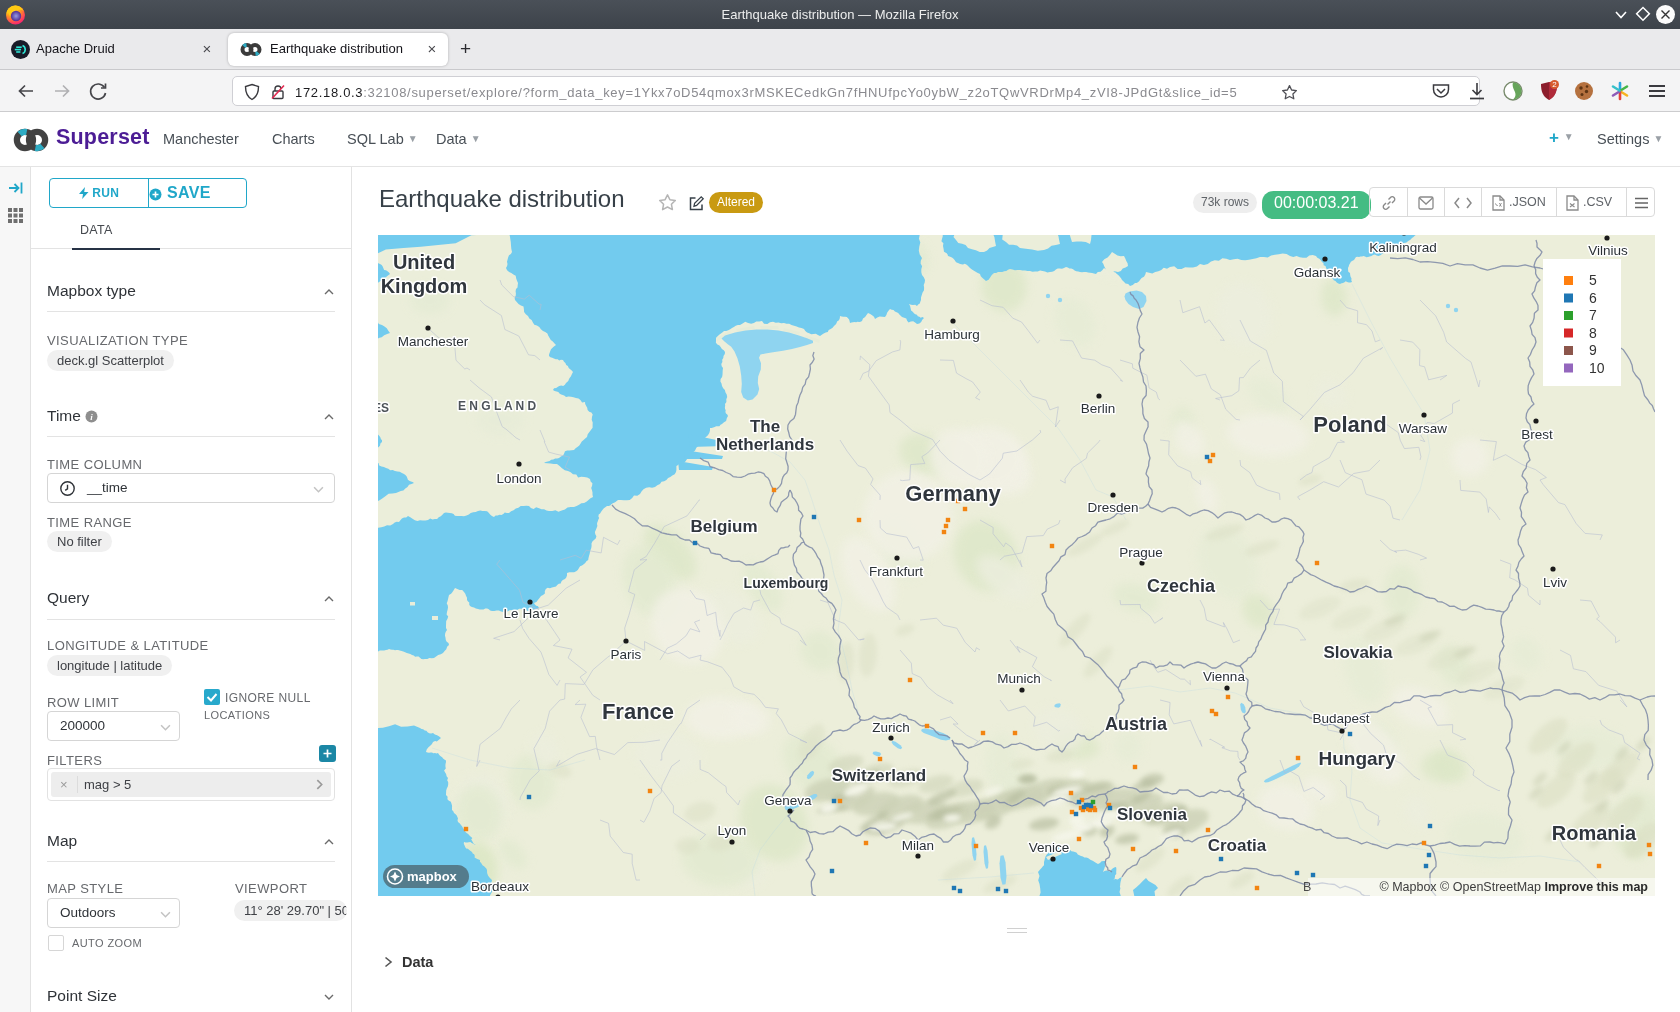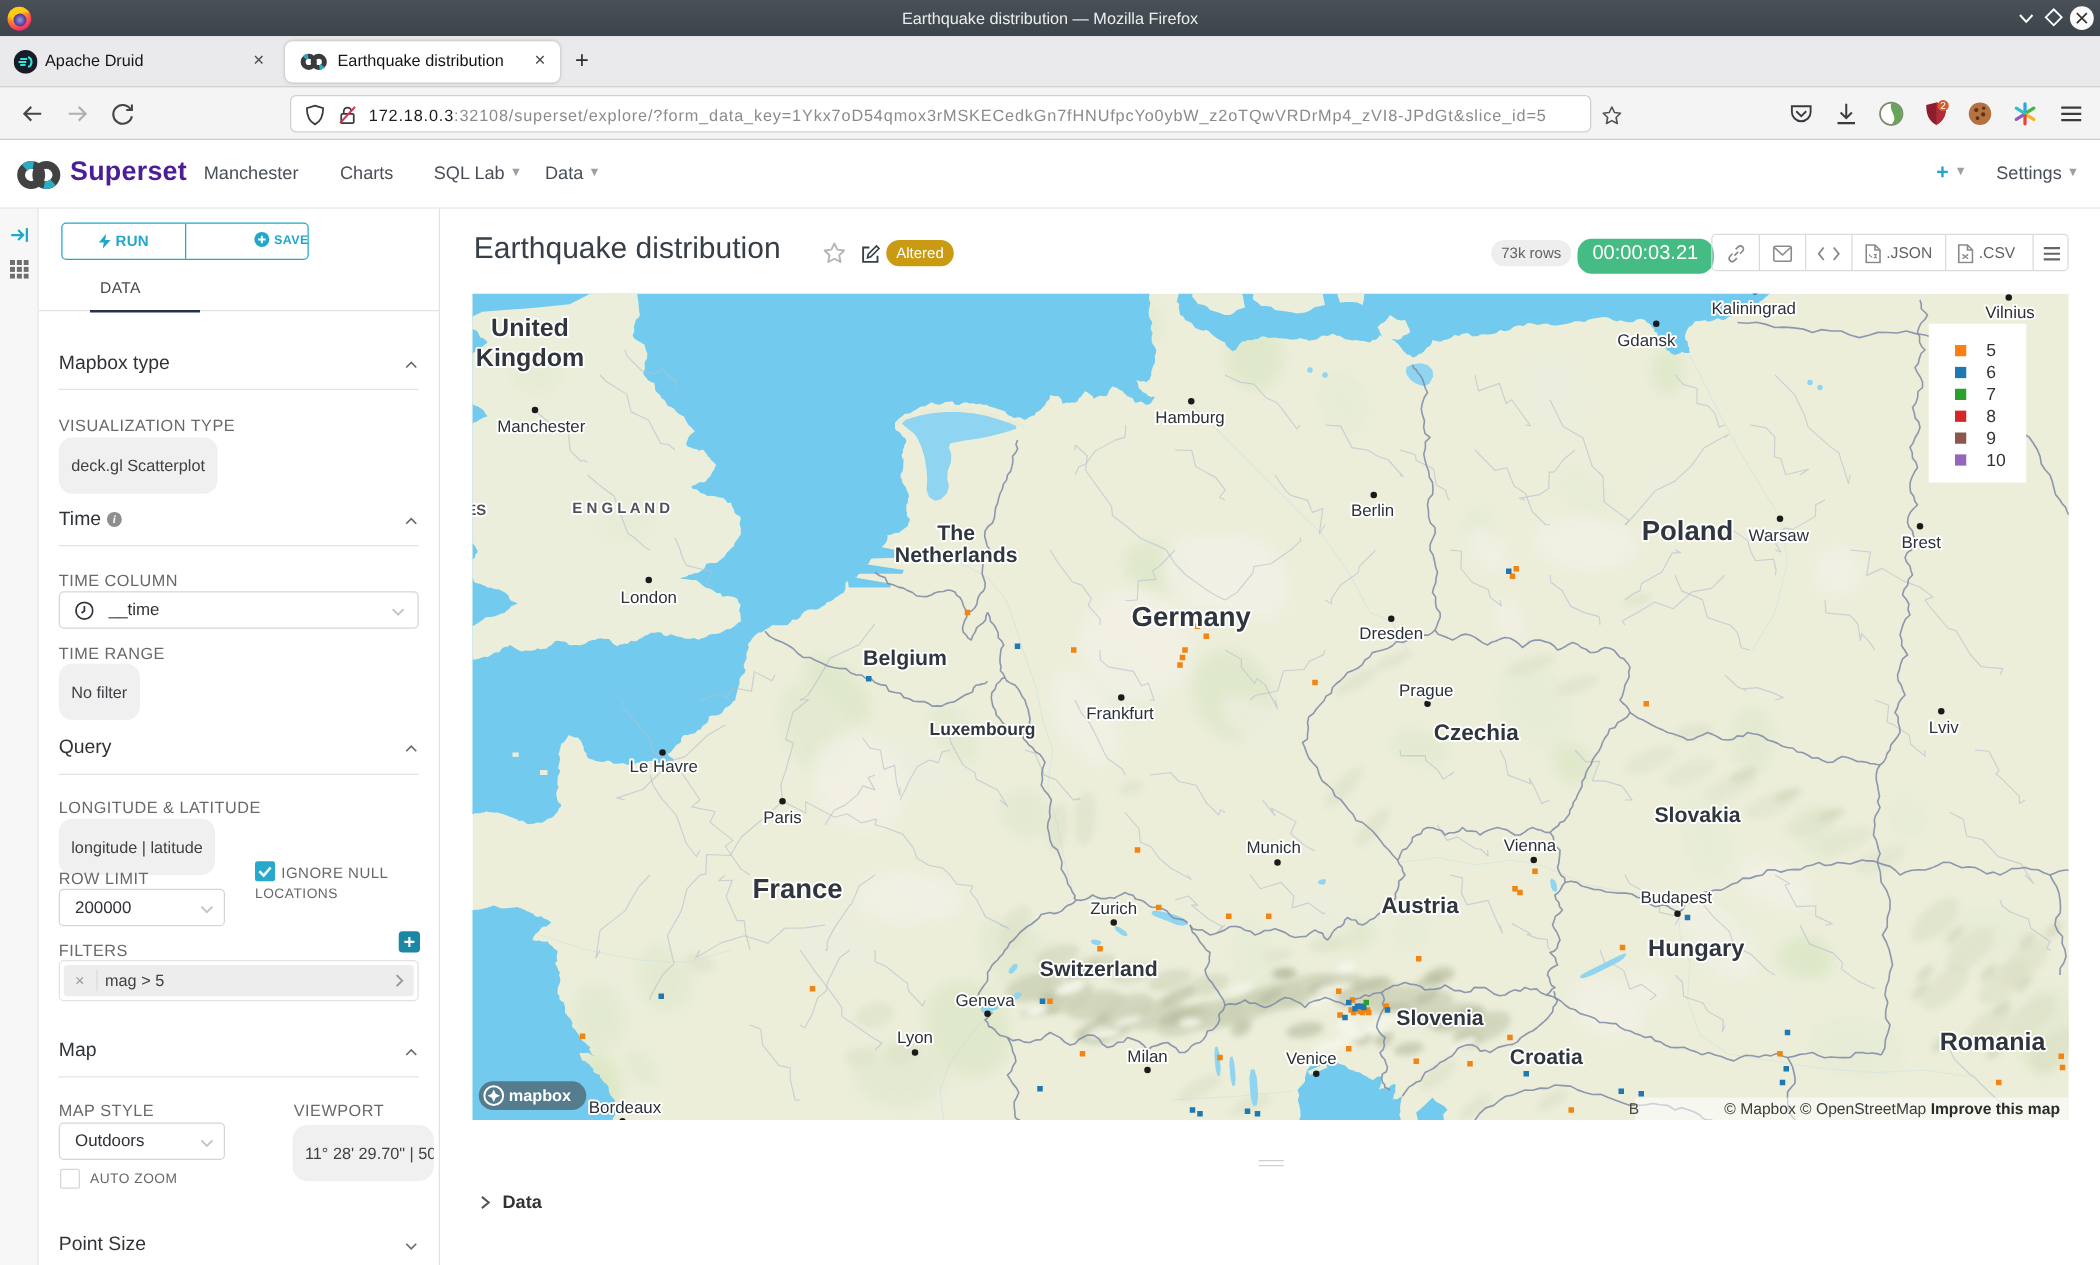--- a/index.html
+++ b/index.html
@@ -9,32 +9,32 @@
 #titlebar{position:absolute;left:0;top:0;width:1680px;height:29px;background:linear-gradient(#4a5058,#3d434a);color:#e9eaeb;font-size:13px}
 #titlebar .title{position:absolute;left:0;right:0;top:7px;text-align:center;color:#eceded}
 #tabbar{position:absolute;left:0;top:29px;width:1680px;height:41px;background:#eaeaec;border-bottom:1px solid #c9c9cc}
 .tab-inactive{position:absolute;left:8px;top:4px;width:212px;height:33px;border-radius:6px;color:#15141a}
 .tab-active{position:absolute;left:228px;top:4px;width:220px;height:33px;background:#fff;border-radius:6px;box-shadow:0 0 3px rgba(0,0,0,.25);color:#15141a}
 .tab-title{position:absolute;left:40px;top:8px;font-size:13px;white-space:nowrap}
 .tab-x{position:absolute;top:7px;width:18px;height:18px;font-size:15px;color:#4a4a4f;text-align:center;line-height:18px}
 #newtab{position:absolute;left:460px;top:11px;font-size:19px;color:#2b2b30;line-height:18px}
 #navbar{position:absolute;left:0;top:70px;width:1680px;height:42px;background:#f4f4f5;border-bottom:1px solid #ccccce}
 .nbtn{position:absolute;top:9px;width:24px;height:24px;color:#45454a}
-#urlbox{position:absolute;left:232px;top:6px;width:1041px;height:30px;background:#fff;border:1px solid #cfcfd4;border-radius:5px}
+#urlbox{position:absolute;left:232px;top:6px;width:1248px;height:30px;background:#fff;border:1px solid #cfcfd4;border-radius:5px}
 #urltext{position:absolute;left:62px;top:8px;font-size:13px;letter-spacing:0.68px;color:#8a8a8f;white-space:nowrap;overflow:hidden;width:948px}
 #urltext b{color:#1c1c1f;font-weight:400}
 #appnav{position:absolute;left:0;top:112px;width:1680px;height:55px;background:#fff;border-bottom:1px solid #e4e4e4}
 .navitem{position:absolute;top:19px;font-size:14.5px;color:#484f56}
 #leftstrip{position:absolute;left:0;top:167px;width:31px;height:845px;background:#f7f7f7;border-right:1px solid #e2e2e2}
 #sidebar{position:absolute;left:31px;top:167px;width:321px;height:845px;background:#fff;border-right:1px solid #e2e2e2}
 #main{position:absolute;left:352px;top:167px;width:1328px;height:845px;background:#fff}
 .secthead{position:absolute;left:16px;font-size:15.5px;color:#2f3338;font-weight:400}
 .chev{position:absolute;width:10px;height:10px}
 .lbl{position:absolute;left:16px;font-size:13px;color:#67696d;letter-spacing:.4px}
-.pill{position:absolute;background:#f0f0f0;border-radius:11px;font-size:13px;color:#3f4146;padding:15px 10px;white-space:nowrap}
+.pill{position:absolute;background:#f0f0f0;border-radius:11px;font-size:13px;color:#3f4146;padding:3px 10px;white-space:nowrap}
 .selbox{position:absolute;left:16px;width:133px;height:30px;border:1px solid #d5d5d5;border-radius:4px;background:#fff;font-size:13.5px;color:#2f3338}
 .divider{position:absolute;left:16px;right:16px;height:1px;background:#e3e3e3}
 .cb{position:absolute;width:16px;height:16px;border-radius:2px}
 </style>
 </head>
 <body>
 
 <div id="titlebar">
   <svg class="abs" style="left:5px;top:4px" width="21" height="21" viewBox="0 0 21 21">
     <defs>
@@ -202,21 +202,21 @@
       </g>
     </svg>
 </div>
 
 <div id="sidebar">
 
   <div class="abs" style="left:18px;top:11px;width:198px;height:30px;border:1px solid #20a7c9;border-radius:4px">
     <div class="abs" style="left:0;top:0;width:99px;height:28px;border-right:1px solid #20a7c9;text-align:center;line-height:28px;color:#20a7c9;font-size:12px;font-weight:700;letter-spacing:.3px"><svg width="10" height="12" viewBox="0 0 10 12" style="vertical-align:-2px">
           <path d="M6 0 L0 7 H4 L3.2 12 L9.5 5 H5.2 Z" fill="#20a7c9"></path>
         </svg> RUN</div>
-    <div class="abs" style="left:99px;top:0;width:98px;height:28px;text-align:right;line-height:28px;color:#20a7c9;font-size:10px;font-weight:700;letter-spacing:.3px"><svg width="13" height="13" viewBox="0 0 13 13" style="vertical-align:-2.5px">
+    <div class="abs" style="left:81px;top:0;width:98px;height:28px;text-align:center;line-height:28px;color:#20a7c9;font-size:16px;font-weight:700;letter-spacing:.3px"><svg width="13" height="13" viewBox="0 0 13 13" style="vertical-align:-2.5px">
           <circle cx="6.5" cy="6.5" r="6" fill="#20a7c9"></circle>
           <path d="M6.5 3.5 V9.5 M3.5 6.5 H9.5" stroke="#fff" stroke-width="1.6"></path>
         </svg> SAVE</div>
   </div>
 
   <div class="abs" style="left:49px;top:56px;font-size:12.5px;color:#45494e;letter-spacing:.3px">DATA</div>
   <div class="abs" style="left:0;top:81px;width:321px;height:1px;background:#e3e3e3"></div>
   <div class="abs" style="left:41px;top:81px;width:88px;height:2px;background:#263245"></div>
 
   <div class="secthead" style="top:115px">Mapbox type</div>

